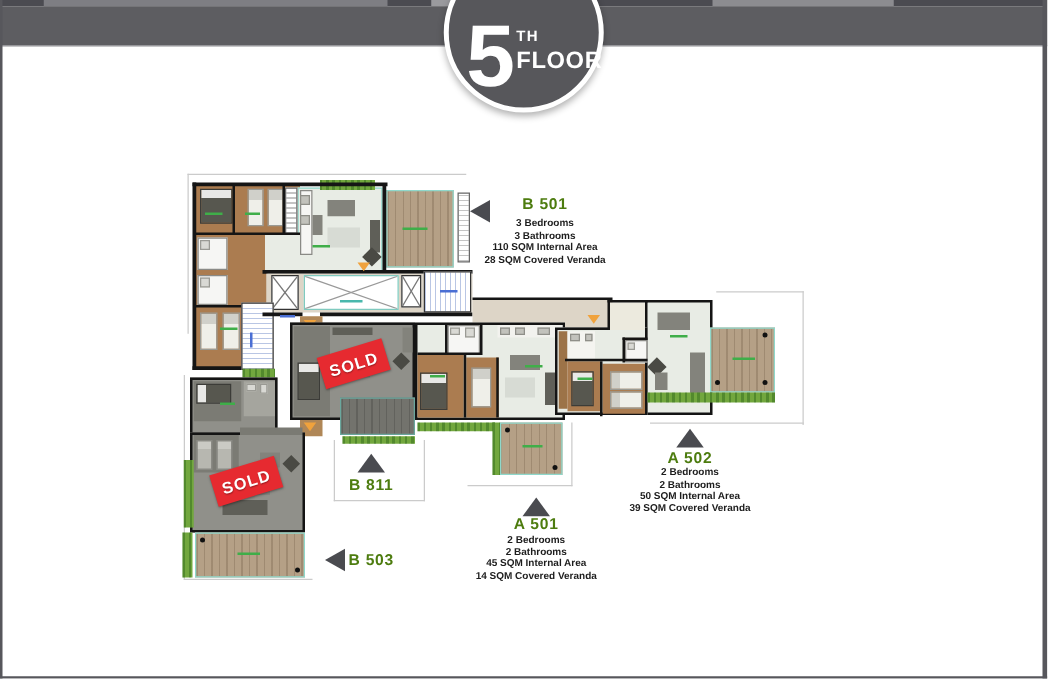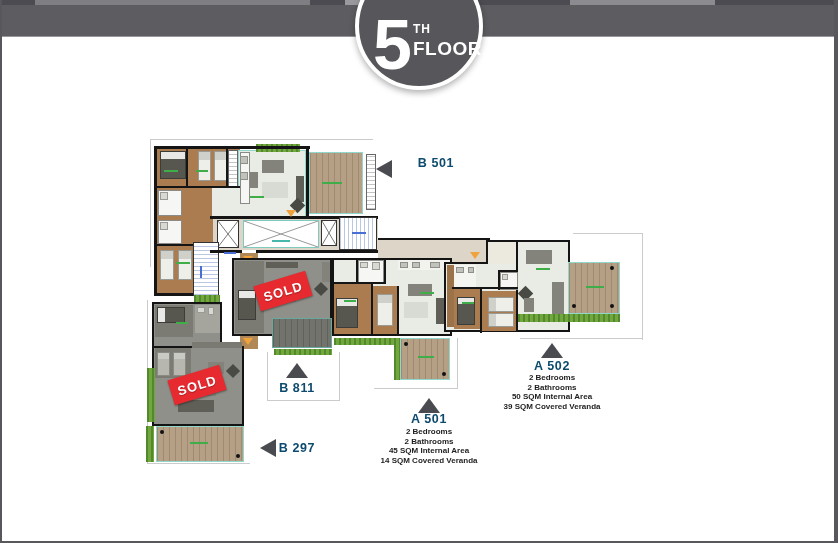--- a/index.html
+++ b/index.html
@@ -46,21 +46,21 @@
   .rug{background:rgba(0,0,0,.07);}
   .plant{background:#4a4a44;transform:rotate(45deg);}
   .dot{width:4px;height:4px;background:#111;border-radius:50%;}
   .dash{background:#3fae49;height:2px;}
   .dashb{background:#4a6fd4;}
   .dashc{background:#49b8ac;}
   .doorm{width:0;height:0;border-left:5px solid transparent;border-right:5px solid transparent;border-top:7px solid #f0a23c;}
   
   .tri-left{width:0;height:0;border-top:9px solid transparent;border-bottom:9px solid transparent;border-right:16px solid #4a4b50;}
   .tri-up{width:0;height:0;border-left:11px solid transparent;border-right:11px solid transparent;border-bottom:15px solid #4a4b50;}
-  .utitle{font-size:12.5px;font-weight:bold;color:#0c4a6e;letter-spacing:.6px;text-align:center;}
+  .utitle{font-size:12.5px;font-weight:bold;color:#4d7c0f;letter-spacing:.6px;text-align:center;}
   .udetails{font-size:8px;font-weight:bold;color:#1d1d1d;line-height:9.5px;text-align:center;}
   .sold-badge{display:flex;align-items:center;justify-content:center;background:#e62a30;color:#fff;
     font-weight:bold;font-size:13px;letter-spacing:1px;transform:rotate(-17deg);
     box-shadow:0 1px 2px rgba(0,0,0,.4);text-shadow:0 1px 1px rgba(0,0,0,.3);}
   .edge{background:#57575c;}
 </style>
 </head>
 <body>
 
 <div id="stage">
@@ -262,26 +262,32 @@
   <i class="abs dash" style="left:418px;top:356px;width:16px;"></i>
   <i class="abs dash" style="left:190px;top:442px;width:18px;"></i>
   <i class="abs dash" style="left:176px;top:322px;width:12px;"></i>
   <i class="abs dash dashc" style="left:272px;top:240px;width:18px;"></i>
   <i class="abs dash dashb" style="left:224px;top:252px;width:12px;"></i>
   <i class="abs dash dashb" style="left:352px;top:232px;width:14px;"></i>
   <i class="abs dash dashb" style="left:200px;top:266px;width:2px;height:12px;"></i>
 
   <div class="abs tri-left" style="left:376px;top:160px;"></div>
   <div class="abs utitle" style="left:396px;top:156px;width:80px;">B 501</div>
+  <div class="abs udetails" style="left:376px;top:174px;width:120px;">
+    <div>3 Bedrooms</div>
+    <div>3 Bathrooms</div>
+    <div>110 SQM Internal Area</div>
+    <div>28 SQM Covered Veranda</div>
+  </div>
 
   <div class="abs tri-up" style="left:286px;top:363px;"></div>
   <div class="abs utitle" style="left:257px;top:381px;width:80px;">B 811</div>
 
   <div class="abs tri-left" style="left:260px;top:439px;"></div>
-  <div class="abs utitle" style="left:257px;top:441px;width:80px;">B 297</div>
+  <div class="abs utitle" style="left:257px;top:441px;width:80px;">B 503</div>
 
   <div class="abs tri-up" style="left:418px;top:398px;"></div>
   <div class="abs utitle" style="left:389px;top:412px;width:80px;">A 501</div>
   <div class="abs udetails" style="left:369px;top:427px;width:120px;">
     <div>2 Bedrooms</div>
     <div>2 Bathrooms</div>
     <div>45 SQM Internal Area</div>
     <div>14 SQM Covered Veranda</div>
   </div>
 

